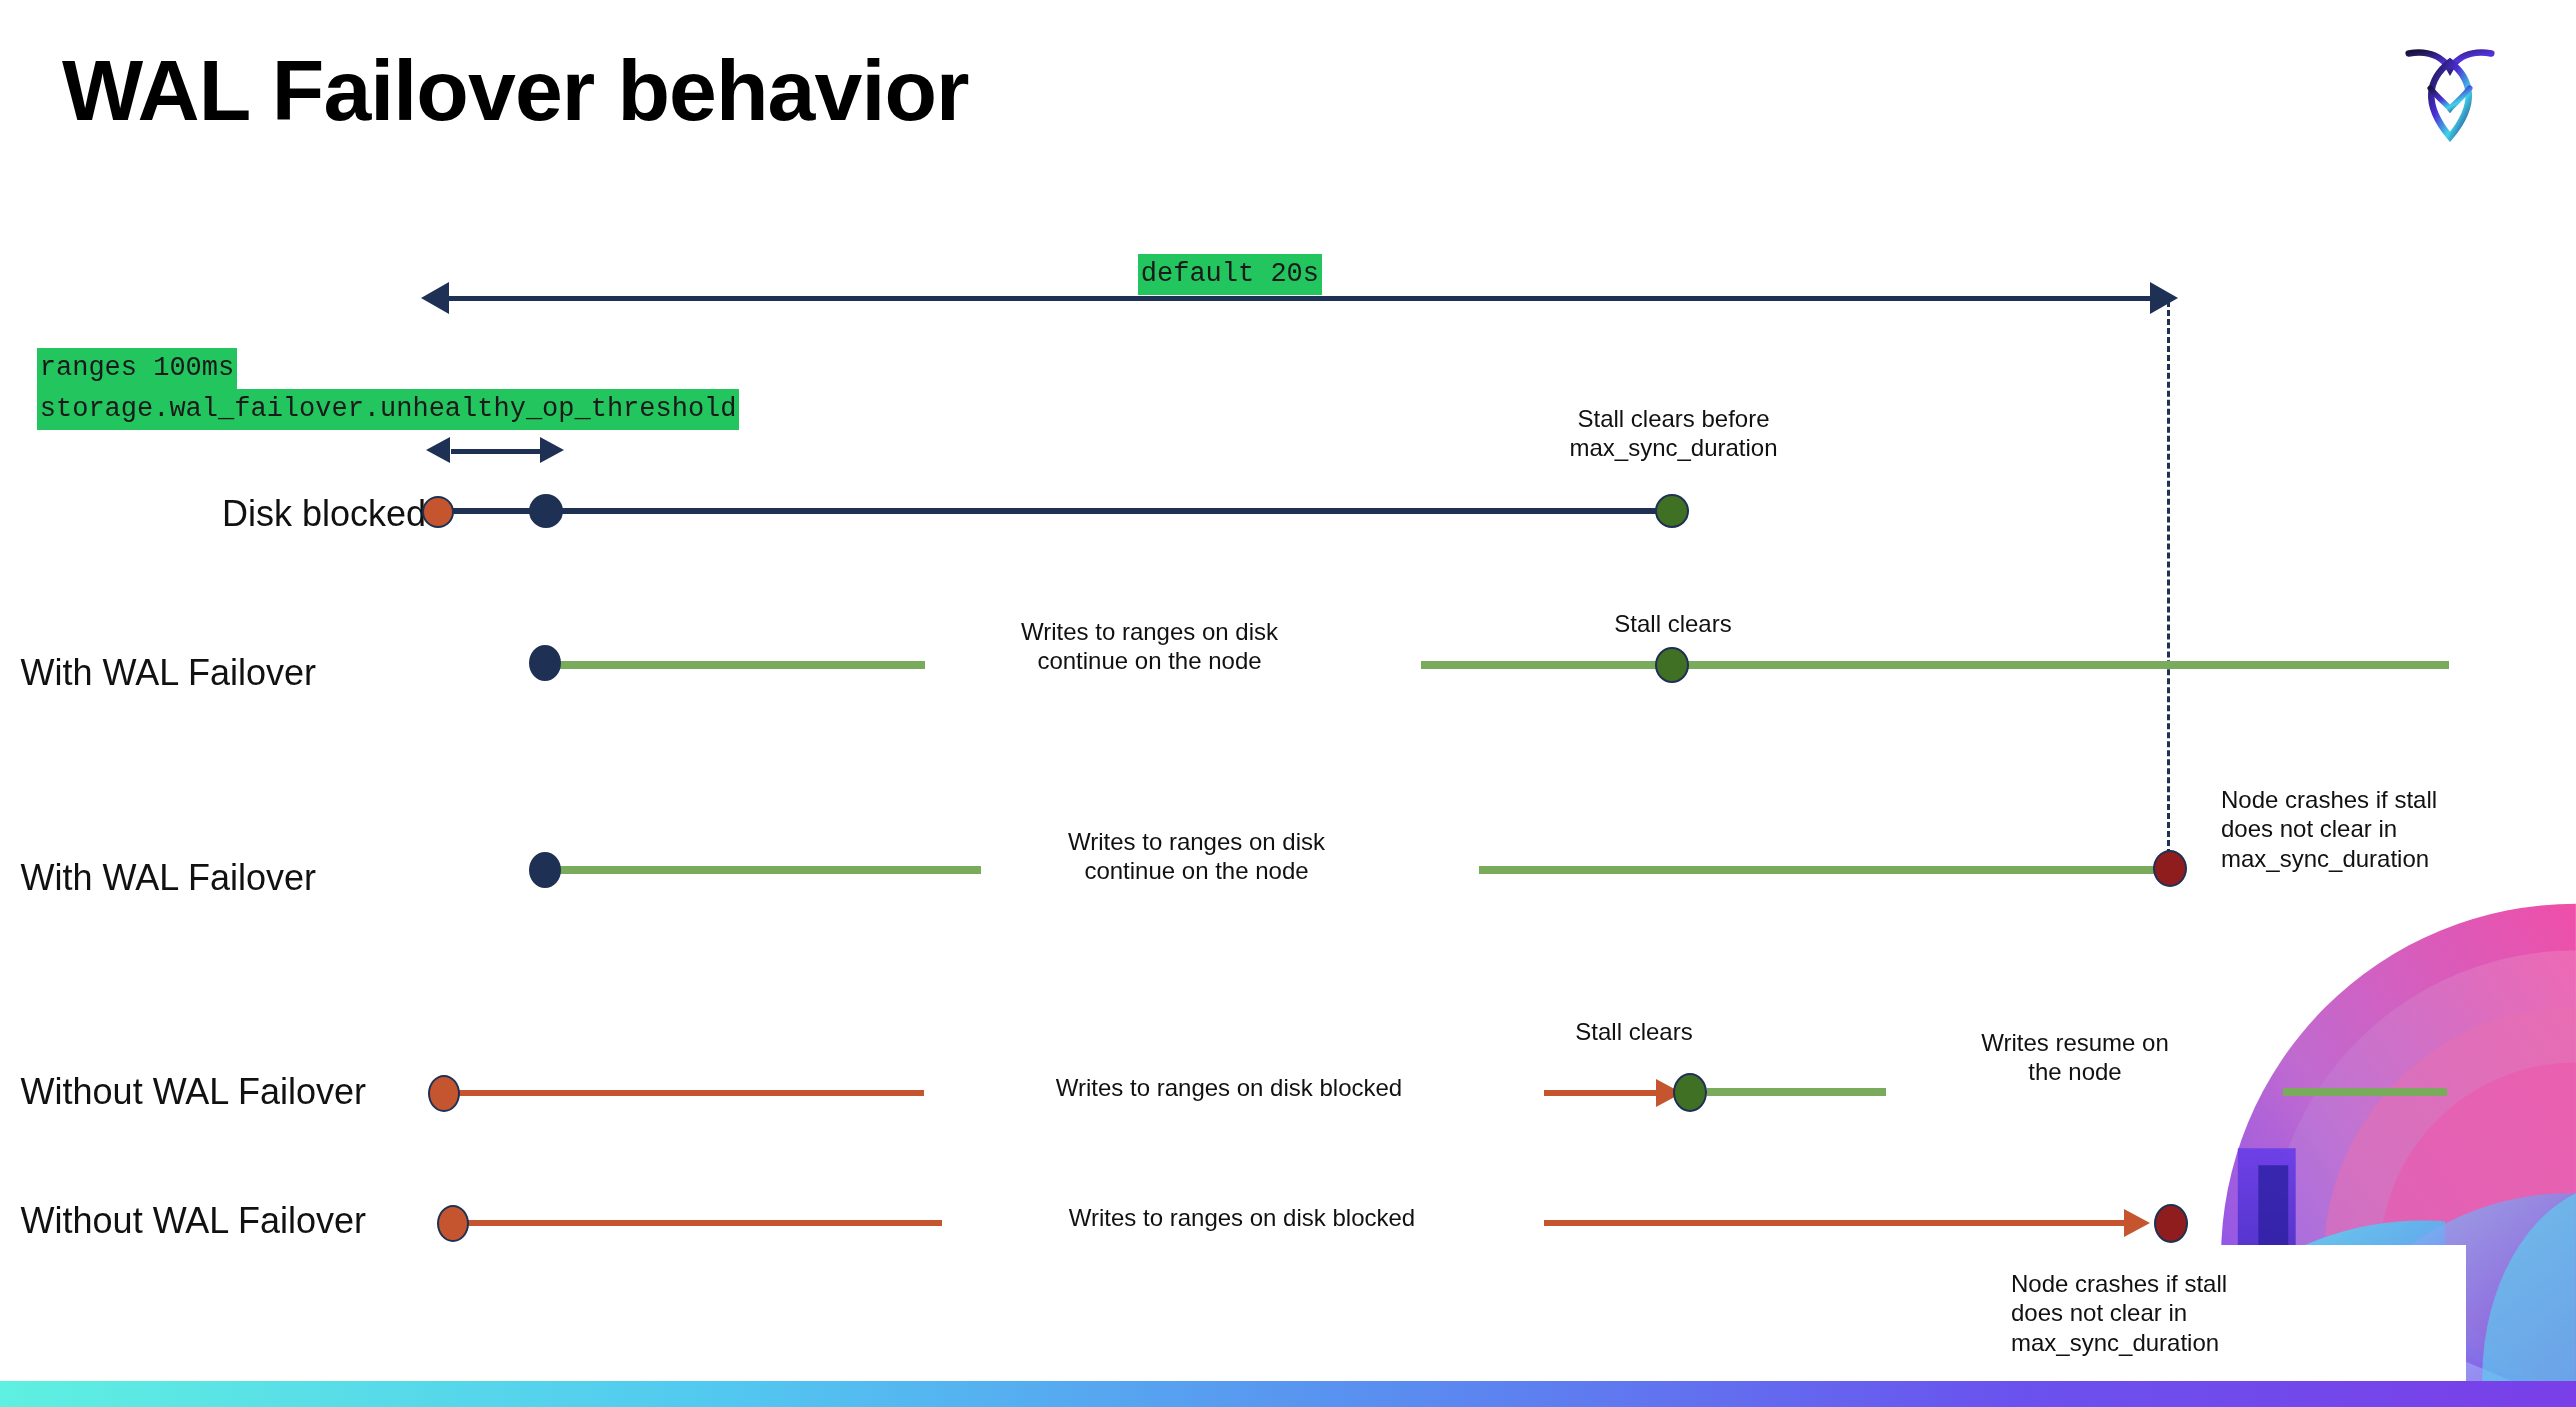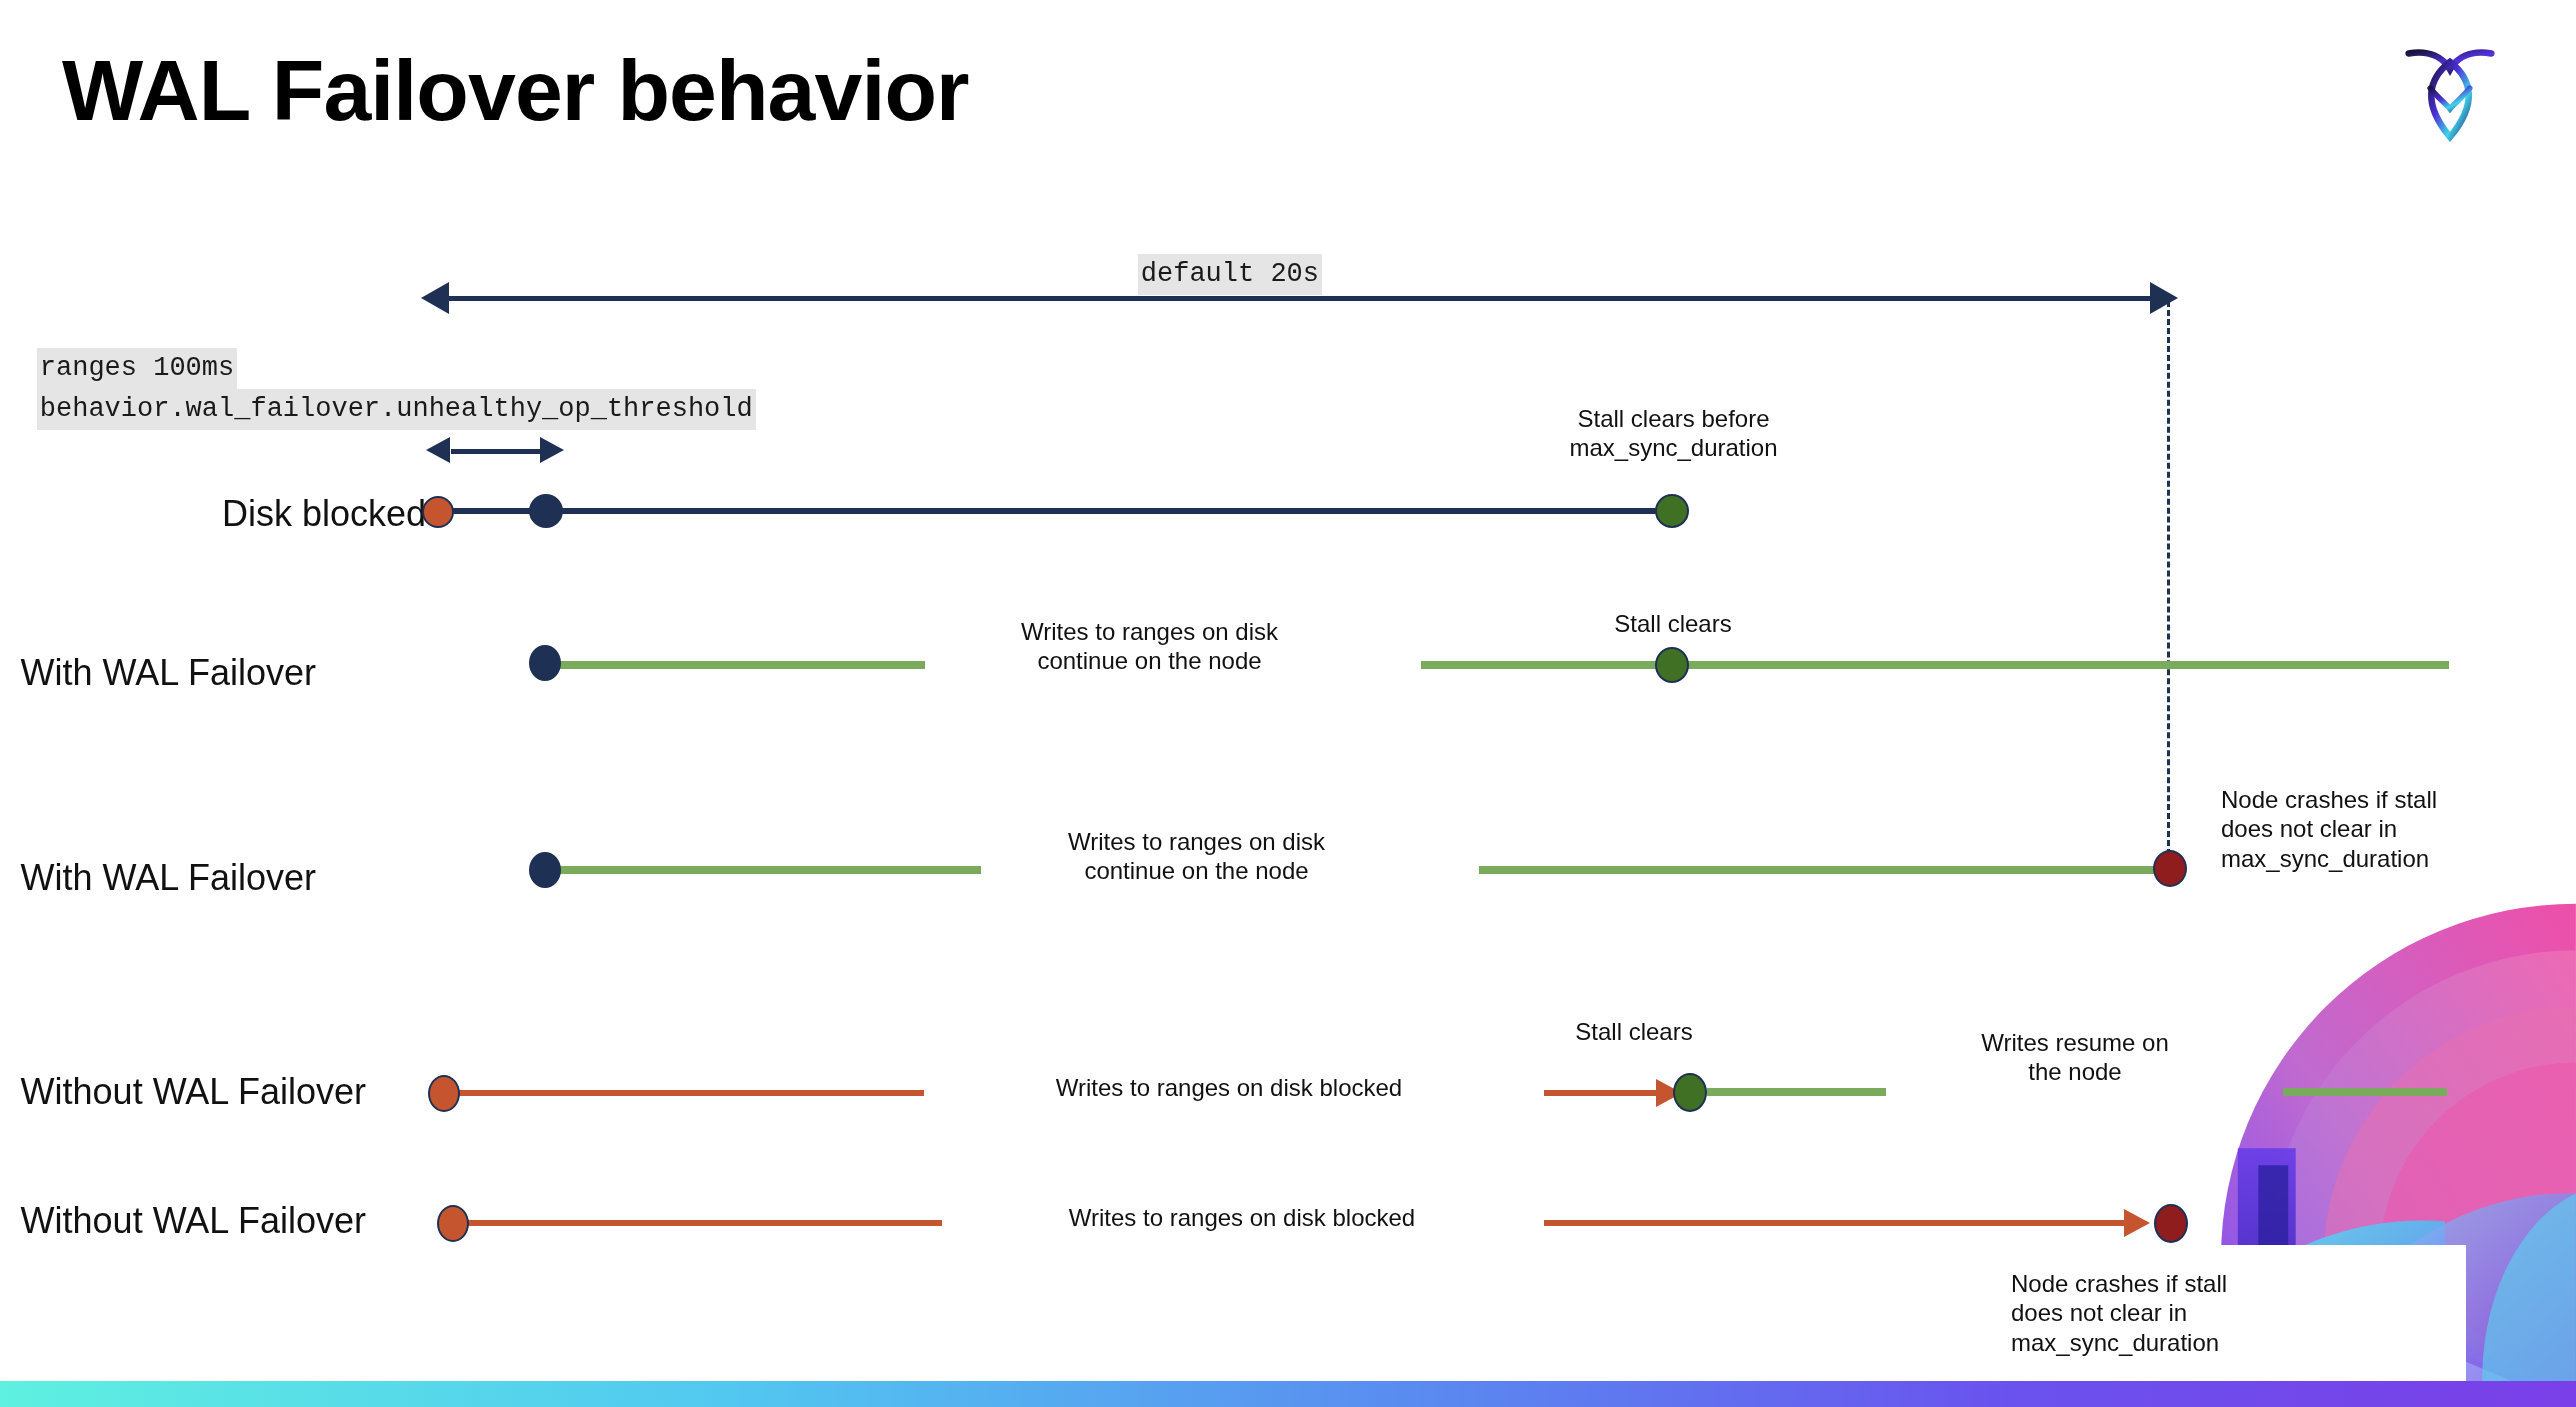--- a/index.html
+++ b/index.html
@@ -11,21 +11,21 @@
   
   .title{position:absolute;left:62px;top:45px;font-size:86px;font-weight:bold;
          letter-spacing:-0.9px;line-height:1.05;color:#000;white-space:nowrap;}
 
   
   .logo{position:absolute;left:2389px;top:30px;width:122px;height:122px;}
 
   
   .mono{position:absolute;font-family:"Liberation Mono","DejaVu Sans Mono",monospace;
         font-size:27px;color:#1a1a1a;white-space:nowrap;line-height:1.45;}
-  .mono span{background:#e5e5e5;padding:0.9px 2.8px;display:inline-block;}
+  .mono span{background:#22c55e;padding:0.9px 2.8px;display:inline-block;}
 
   
   .lbl{position:absolute;font-size:24px;line-height:1.22;color:#111;white-space:nowrap;
        font-family:"Liberation Sans","DejaVu Sans",sans-serif;}
   .lbl.c{text-align:center;}
   .lbl.l{text-align:left;}
   .rowlabel{position:absolute;font-size:36px;color:#111;white-space:nowrap;}
 
   
   .hline{position:absolute;height:5.6px;border-radius:0;}
@@ -152,21 +152,21 @@
   </div>
 
   <div class="hline navy" style="left:447px;top:296px;width:1720px;height:4.7px;"></div>
   <div class="ah left-navy" style="left:421px;top:282px;"></div>
   <div class="ah right-navy" style="left:2150px;top:282px;"></div>
 
   <div class="vdash" style="left:2167px;top:301px;height:572px;"></div>
 
   <div class="mono" style="left:37px;top:348px;">
     <span>ranges 100ms</span><br>
-    <span>behavior.wal_failover.unhealthy_op_threshold</span>
+    <span>storage.wal_failover.unhealthy_op_threshold</span>
   </div>
 
   <div class="hline navy" style="left:451px;top:449px;width:93px;height:4.7px;"></div>
   <div class="ah left-navy-sm" style="left:426px;top:437px;"></div>
   <div class="ah right-navy-sm" style="left:540px;top:437px;"></div>
 
   <div class="rowlabel" style="left:222px;top:493px;">Disk blocked</div>
   <div class="hline navy" style="left:439px;top:508px;width:1238px;"></div>
   <div class="dot red" style="left:422px;top:496px;width:32px;height:32px;"></div>
   <div class="dot navy" style="left:529px;top:494px;width:34px;height:34px;"></div>

